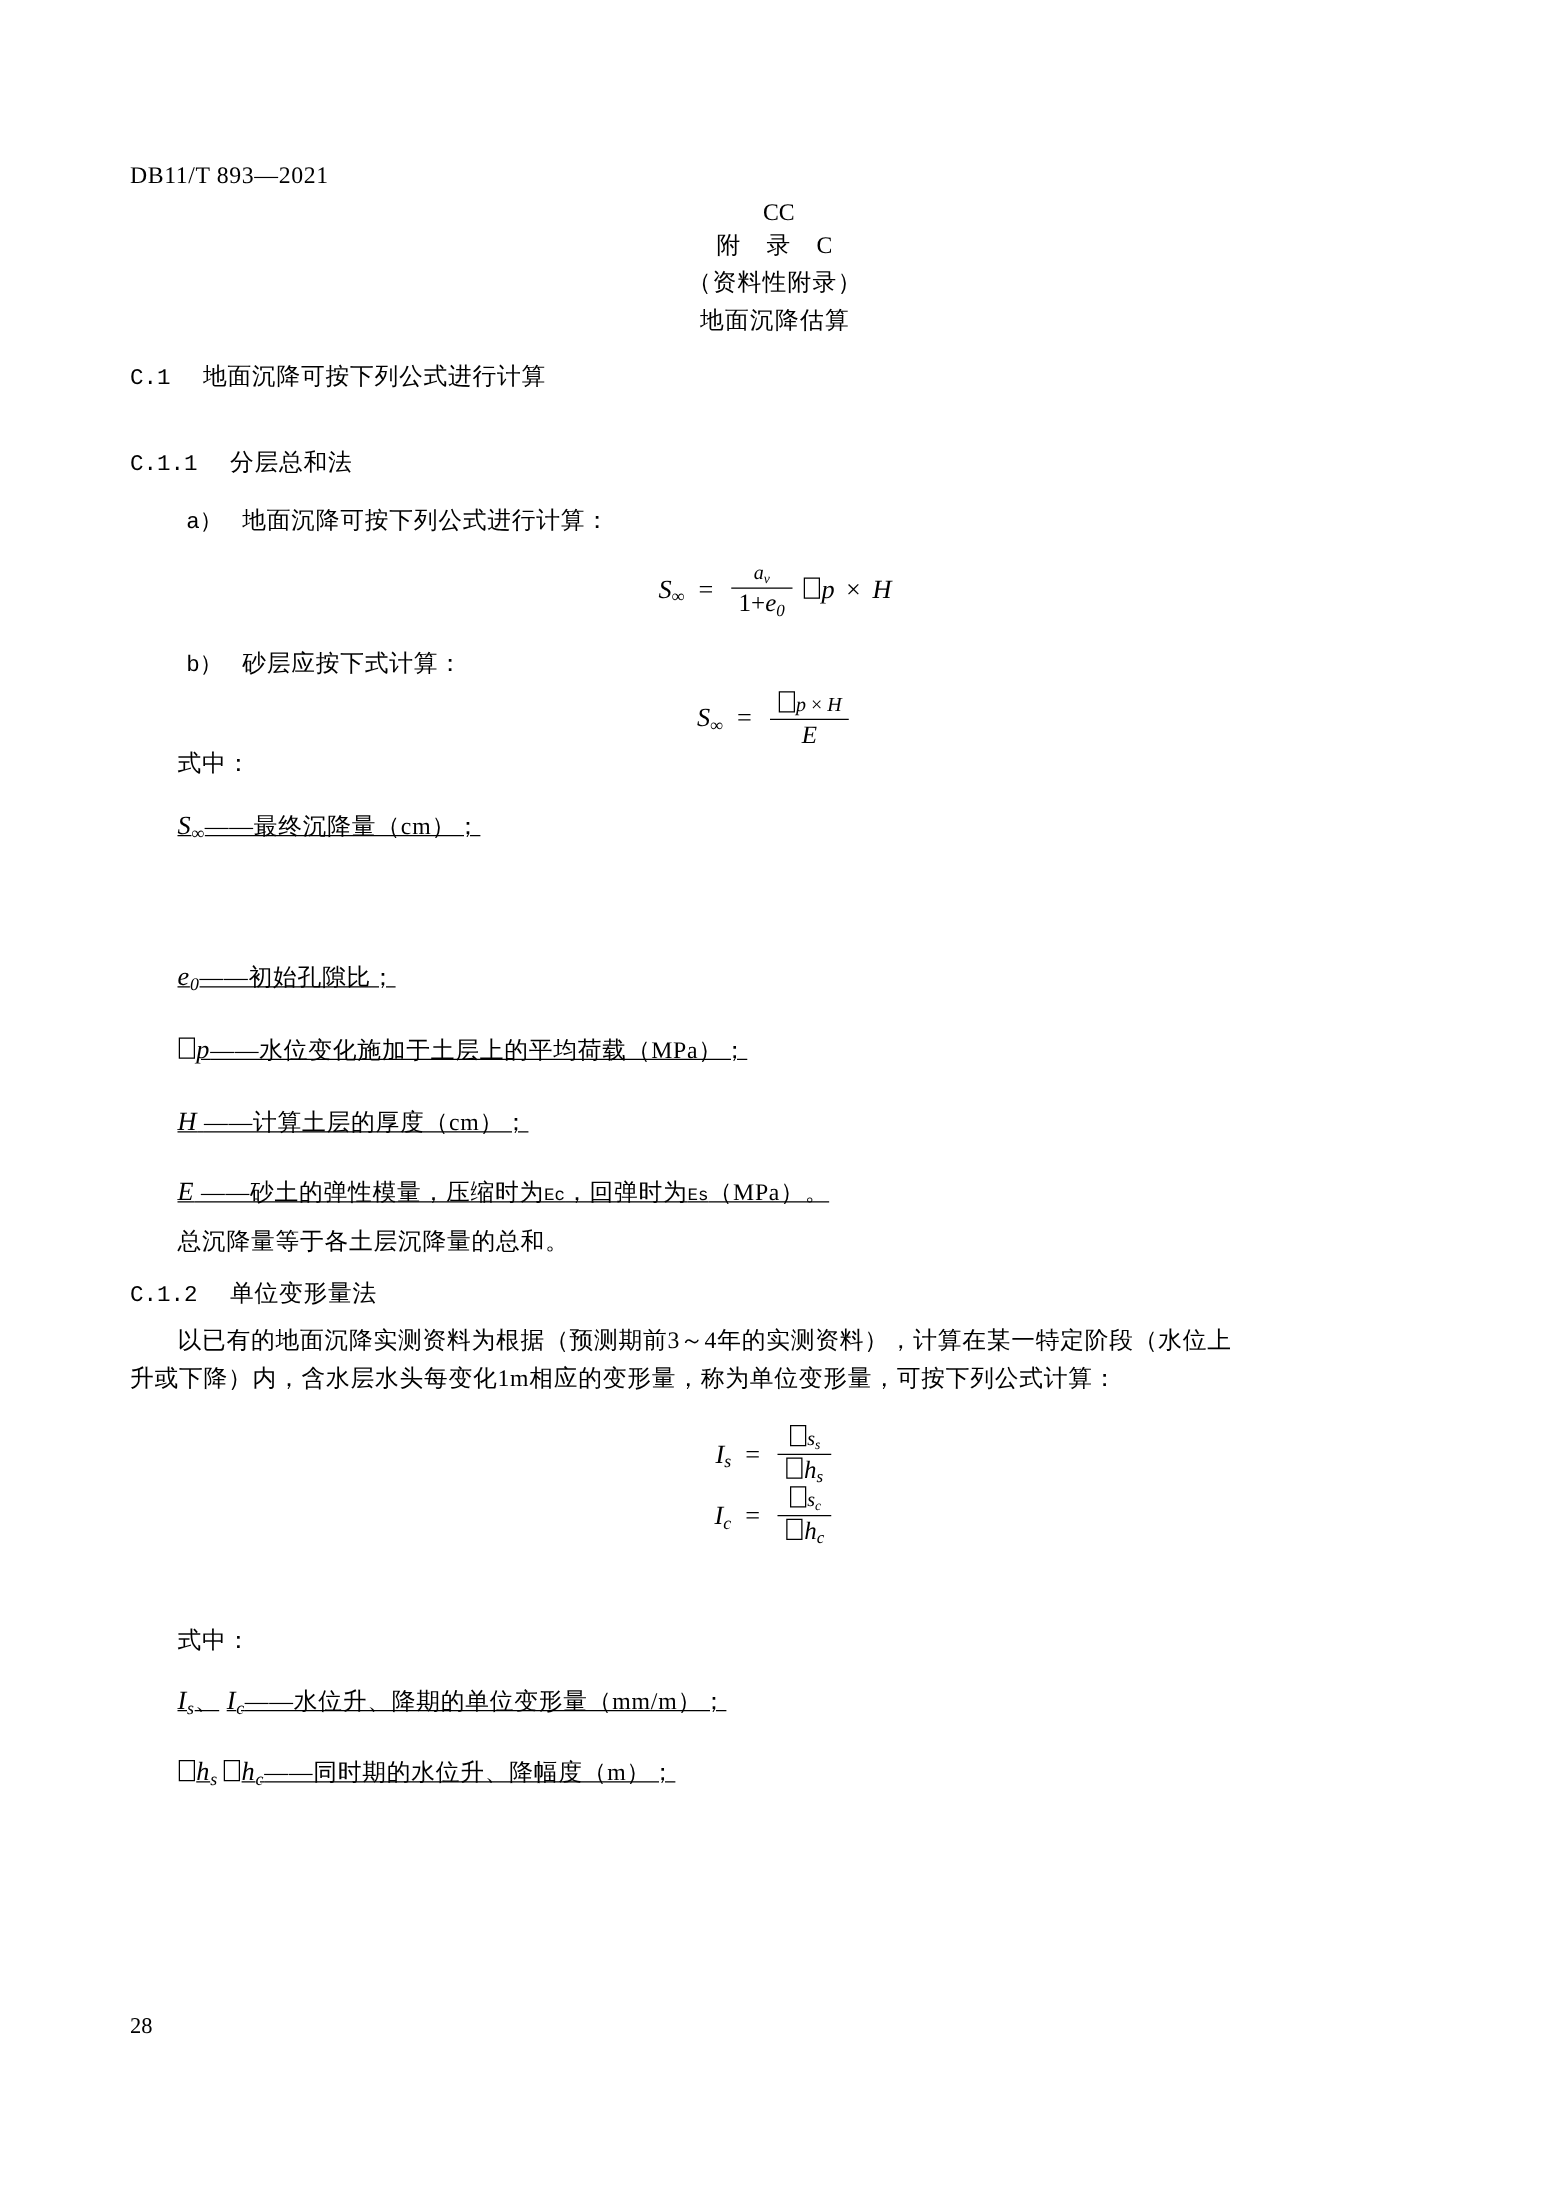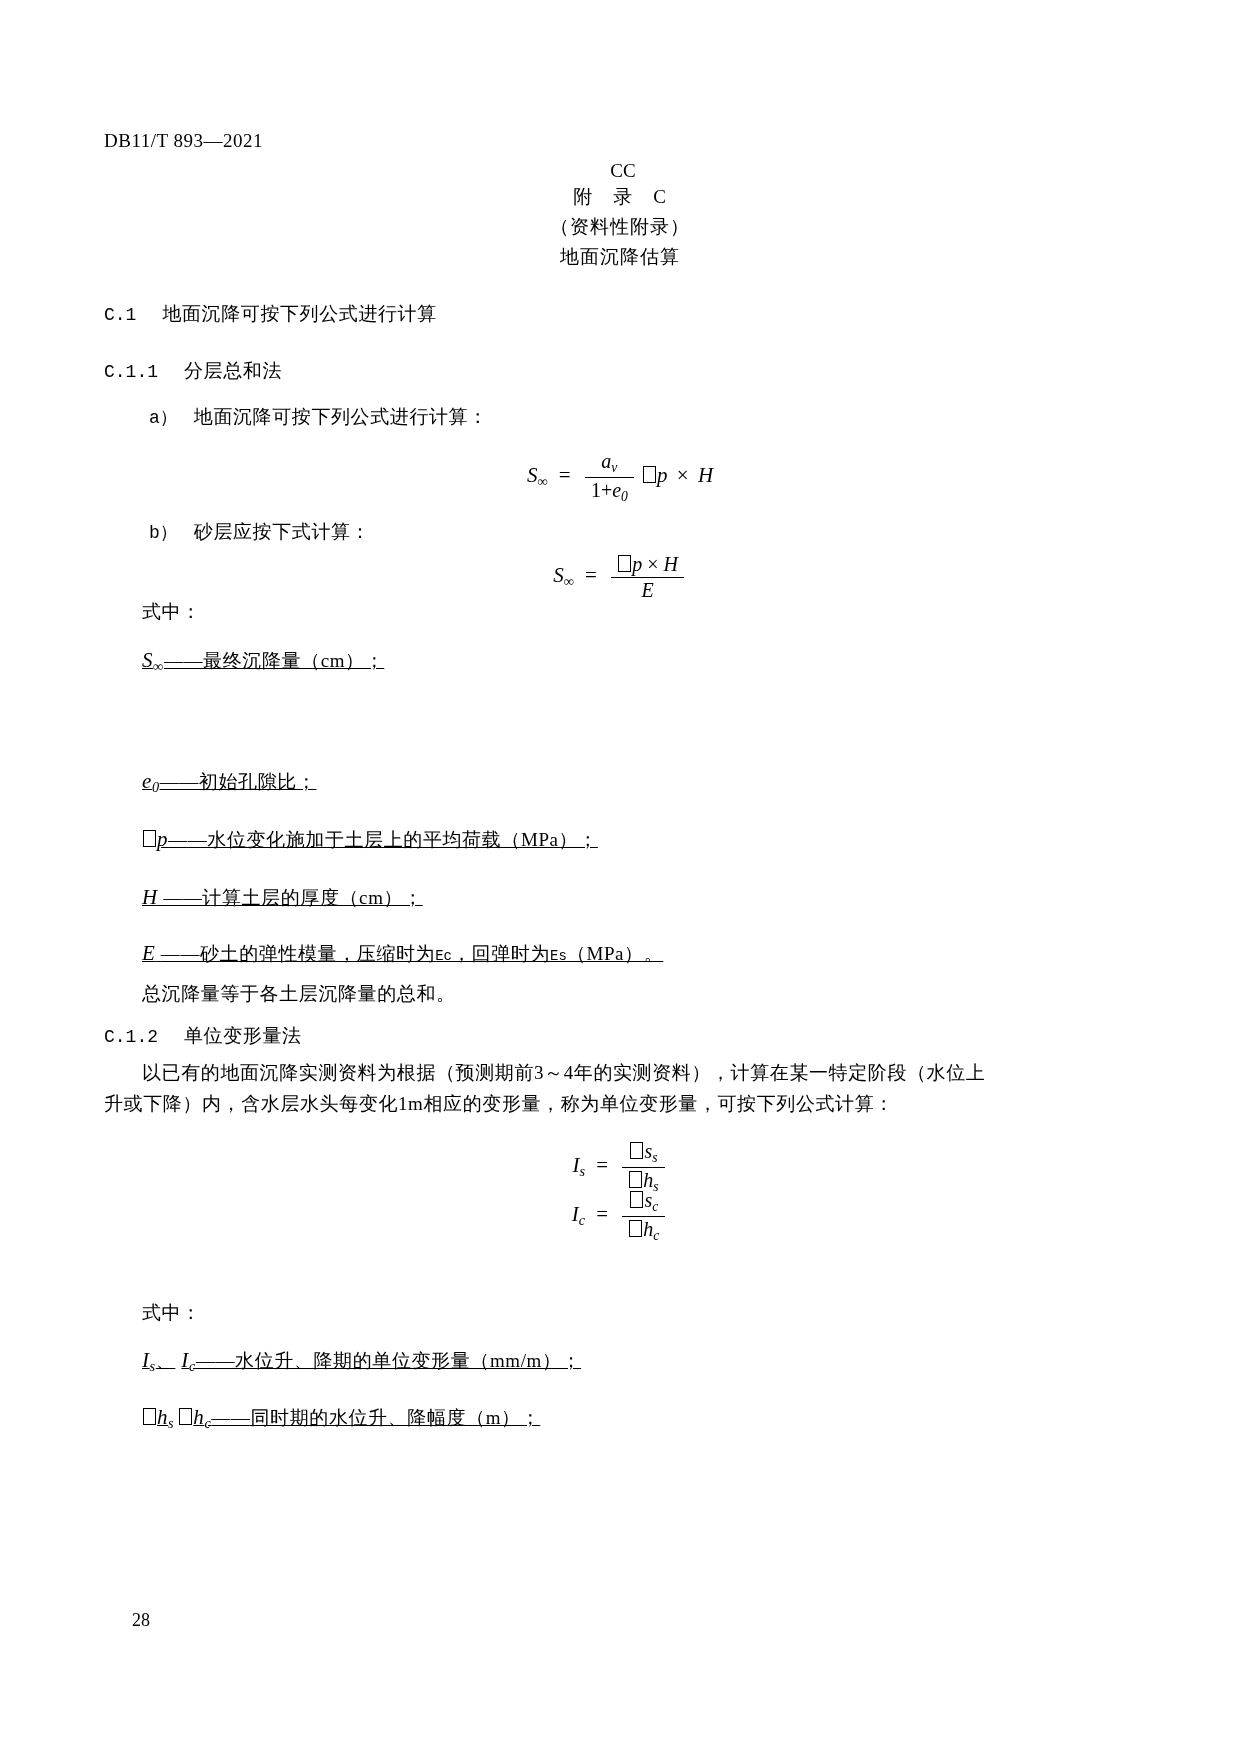--- a/index.html
+++ b/index.html
@@ -94,21 +94,21 @@
   .frac {
     display: inline-block;
     vertical-align: middle;
     text-align: center;
     margin: 0 3px;
   }
   .frac .top {
     display: block;
     padding: 0 6px 1px 6px;
     border-bottom: 1.3px solid #000;
-    font-size: 20px;
+    font-size: 16px;
   }
   .frac .bot {
     display: block;
     padding: 1px 6px 0 6px;
     font-size: 20px;
   }
   sub {
     font-size: 0.68em;
     vertical-align: -0.28em;
     font-style: italic;
@@ -141,39 +141,38 @@
   }
   .mono { font-family: "Liberation Mono", monospace; font-size: 14px; letter-spacing: 0; }
 
   
   .page-number {
     position: absolute;
     left: 104px;
     top: 1610px;
     font-family: "Liberation Serif", serif;
     font-size: 18px;
-    margin-left: 28px;
   }
 </style>
 </head>
 <body>
 
 <div class="page">
   <div class="content">
 
     <div class="doc-header">DB11/T 893—2021</div>
 
     <div class="annex-block">
       <div class="annex-cc">CC</div>
       <div class="annex-line">附　录　C</div>
       <div class="annex-line">（资料性附录）</div>
       <div class="annex-line">地面沉降估算</div>
     </div>
 
-    <div class="clause" style="top:300px;text-align:right;">
+    <div class="clause" style="top:288px;text-align:right;">
       <span class="num">C.1</span><span class="gap-m"></span><span>地面沉降可按下列公式进行计算</span>
     </div>
 
     <div class="clause" style="top:357px;">
       <span class="num">C.1.1</span><span class="gap-m"></span><span>分层总和法</span>
     </div>
 
     <div class="clause" style="top:403px; left:45px;">
       <span class="num">a）</span><span class="gap-s"></span><span>地面沉降可按下列公式进行计算：</span>
     </div>

